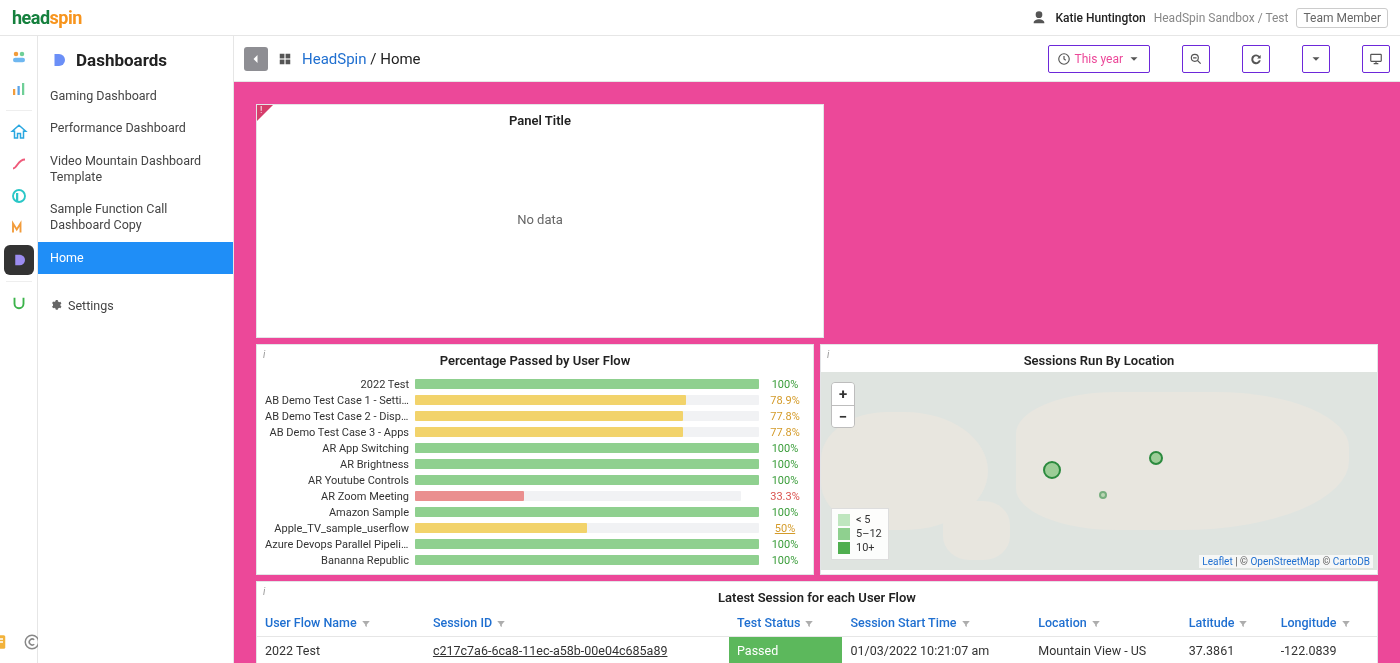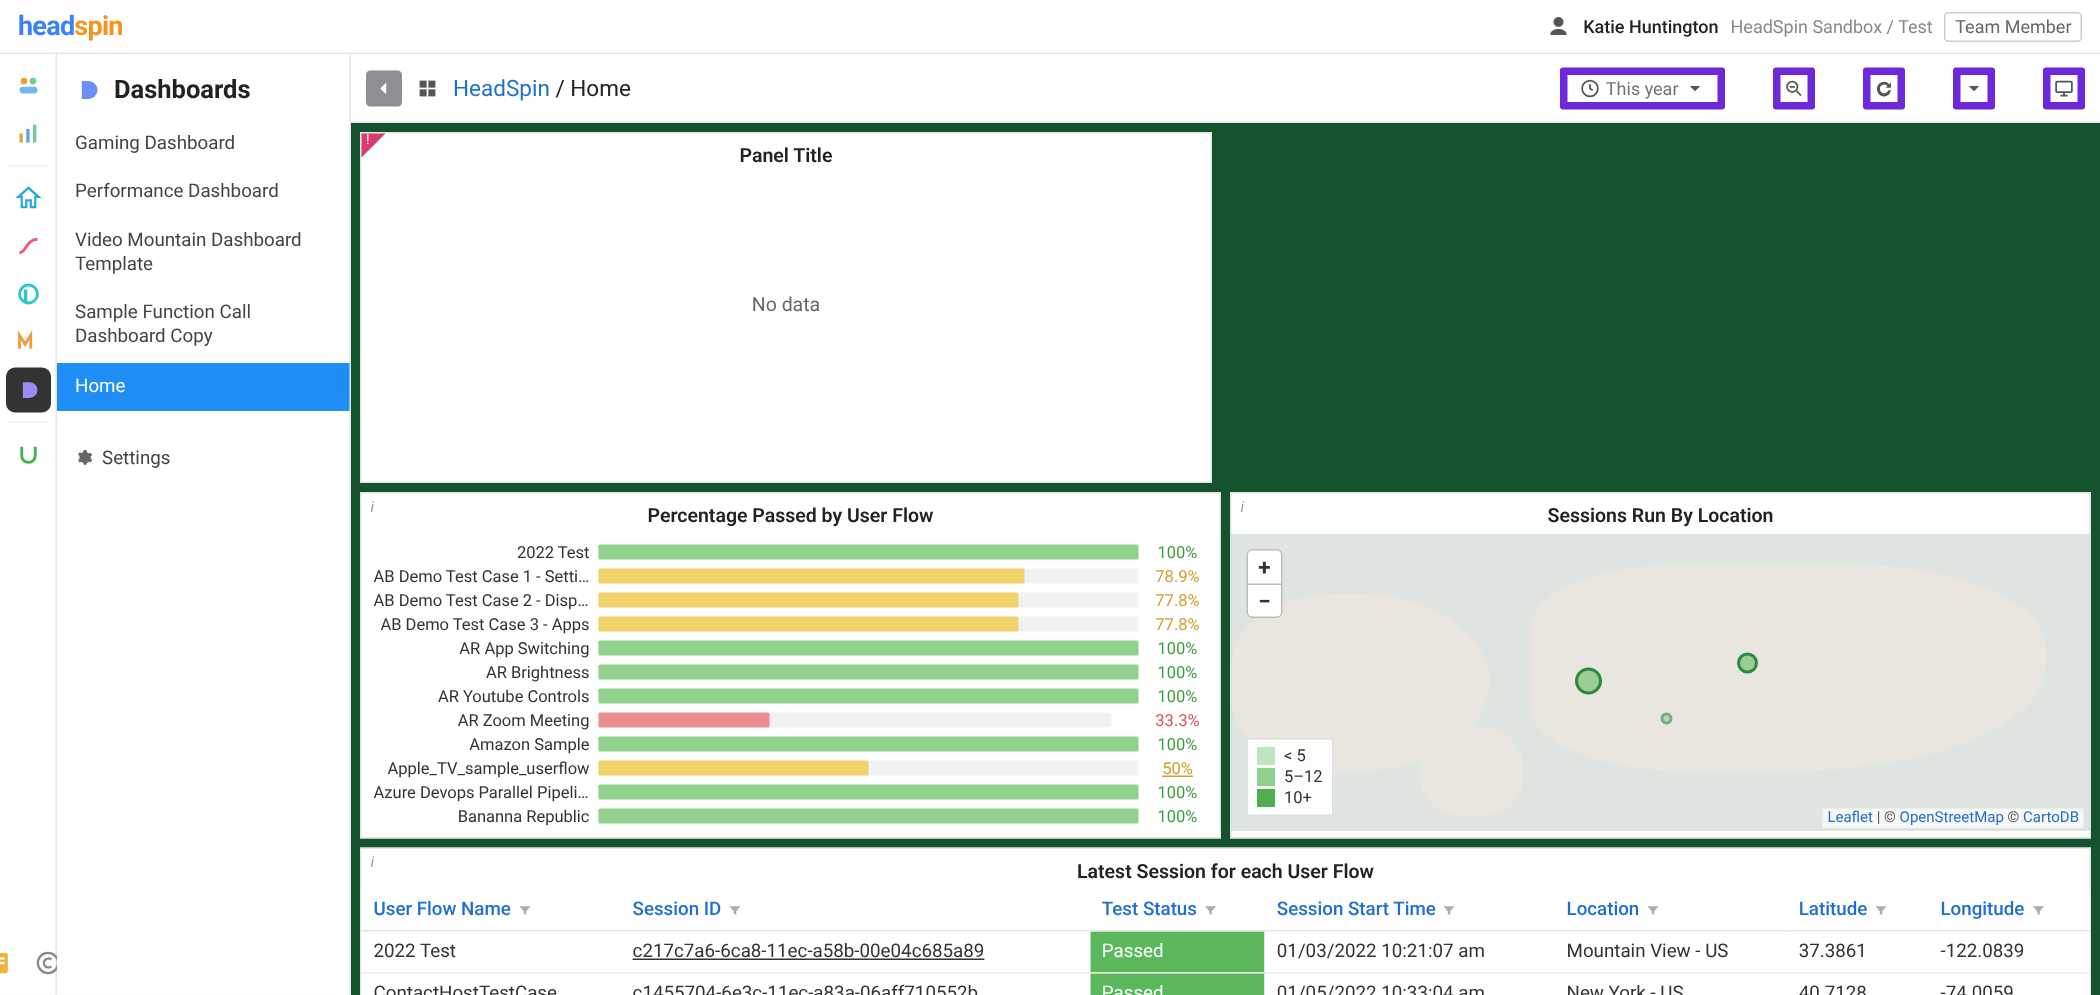--- a/index.html
+++ b/index.html
@@ -1,21 +1,21 @@
 <!DOCTYPE html>
 <html><head>
 <meta charset="utf-8">
 <style>
 * { box-sizing: border-box; margin: 0; padding: 0; }
 body { font-family: -apple-system, Roboto, "Helvetica Neue", Arial, sans-serif; font-size: 13px; color: #333; background: #f4f5f7; width: 1400px; height: 663px; overflow: hidden; }
 
 
 .topbar { height: 36px; background: #fff; display: flex; align-items: center; padding: 0 12px; border-bottom: 1px solid #e6e6e6; }
 .logo { font-weight: 700; font-size: 18px; letter-spacing: -0.5px; }
-.logo .h1 { color: #3b82f6; }
+.logo .h1 { color: #15803d; }
 .logo .h2 { color: #f7941d; }
 .topbar .spacer { flex: 1; }
 .user-area { display: flex; align-items: center; gap: 8px; font-size: 12px; color: #555; }
 .user-icon { width: 16px; height: 16px; fill: #555; }
 .role-pill { border: 1px solid #ccc; border-radius: 3px; padding: 2px 6px; color: #666; }
 
 
 .rail { position: absolute; left: 0; top: 36px; bottom: 0; width: 38px; background: #fff; border-right: 1px solid #e6e6e6; display: flex; flex-direction: column; align-items: center; padding-top: 6px; gap: 2px; }
 .rail-item { width: 30px; height: 30px; border-radius: 6px; display: flex; align-items: center; justify-content: center; font-size: 16px; color: #555; cursor: pointer; }
 .rail-item svg { width: 18px; height: 18px; }
@@ -37,25 +37,25 @@
 
 .main { position: absolute; left: 234px; right: 0; top: 36px; bottom: 0; display: flex; flex-direction: column; }
 .toolbar { height: 46px; background: #fff; border-bottom: 1px solid #e6e6e6; display: flex; align-items: center; padding: 0 10px; gap: 8px; }
 .tb-back { width: 24px; height: 24px; border-radius: 3px; background: #8e8e93; color: #fff; display: flex; align-items: center; justify-content: center; cursor:pointer; }
 .tb-back svg { width:12px; height:12px; fill:#fff; }
 .tb-grid { width: 18px; height: 18px; display:flex; align-items:center; justify-content:center; }
 .tb-grid svg { width:14px; height:14px; fill:#555; }
 .breadcrumb { font-size: 15px; color: #222; }
 .breadcrumb a { color: #1f6fd0; text-decoration: none; }
 .toolbar .spacer { flex:1; }
-.tb-btn { height: 28px; border: 5px solid #6d28d9; background: #fff; border-radius: 2px; display: flex; align-items: center; padding: 0 8px; font-size: 12px; color: #737373; cursor:pointer; gap:4px;margin-left:24px; }
+.tb-btn { height: 28px; border: 1px solid #6d28d9; background: #fff; border-radius: 2px; display: flex; align-items: center; padding: 0 8px; font-size: 12px; color: #ec4899; cursor:pointer; gap:4px;margin-left:24px; }
 .tb-btn svg { width: 14px; height: 14px; fill: #555; }
 .tb-icon { width: 28px; padding: 0; justify-content: center; }
 
-.content { flex:1; overflow:auto; padding: 6px; background: #14532d; }
+.content { flex:1; overflow:auto; padding: 22px; background: #ec4899; }
 
 .panel { background: #fff; border: 1px solid #e3e4e7; position: relative; }
 .panel-title { text-align: center; font-size: 13px; font-weight: 600; padding: 8px 0 4px; color:#222;}
 .corner-ribbon { position: absolute; left: 0; top: 0; width: 0; height: 0; border-style: solid; border-width: 16px 16px 0 0; border-color: #d63d6c transparent transparent transparent; }
 .corner-ribbon::after { content:"!"; position:absolute; left:3px; top:-16px; font-size:9px; color:#fff; }
 .nodata { text-align:center; color:#666; font-size:13px; padding: 80px 0 110px; }
 .info-i { position:absolute; left:6px; top:4px; font-size:10px; color:#999; font-style:italic; }
 
 .row2 { display:flex; gap:6px; margin-top:6px; }
 .row2 .panel { flex:1; }

